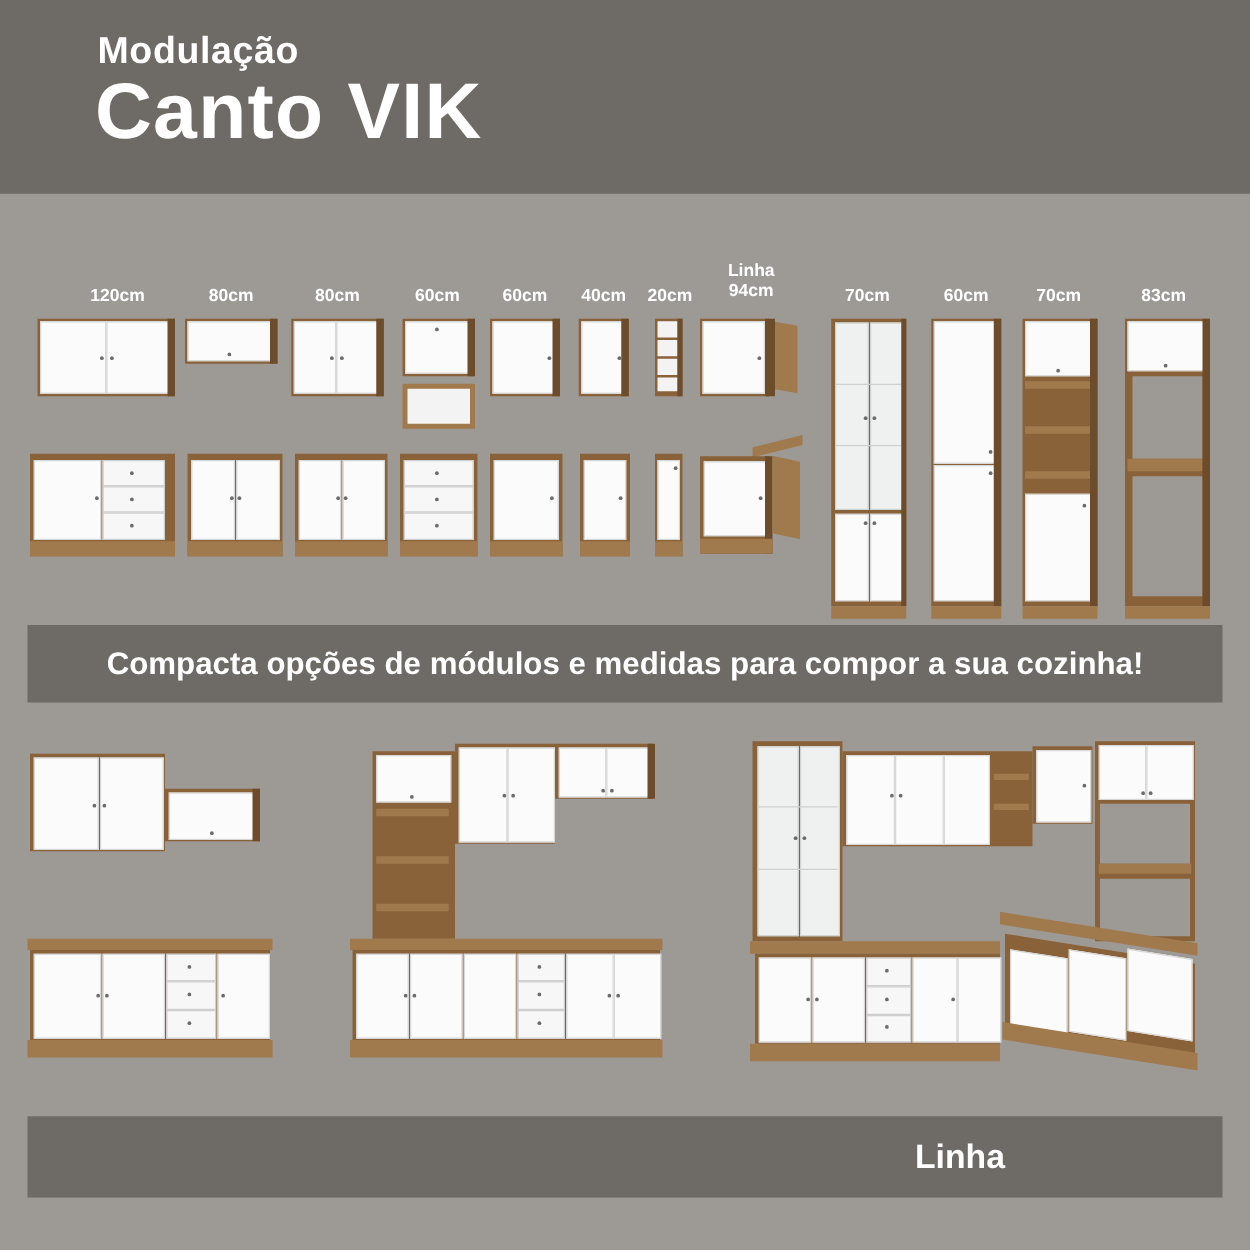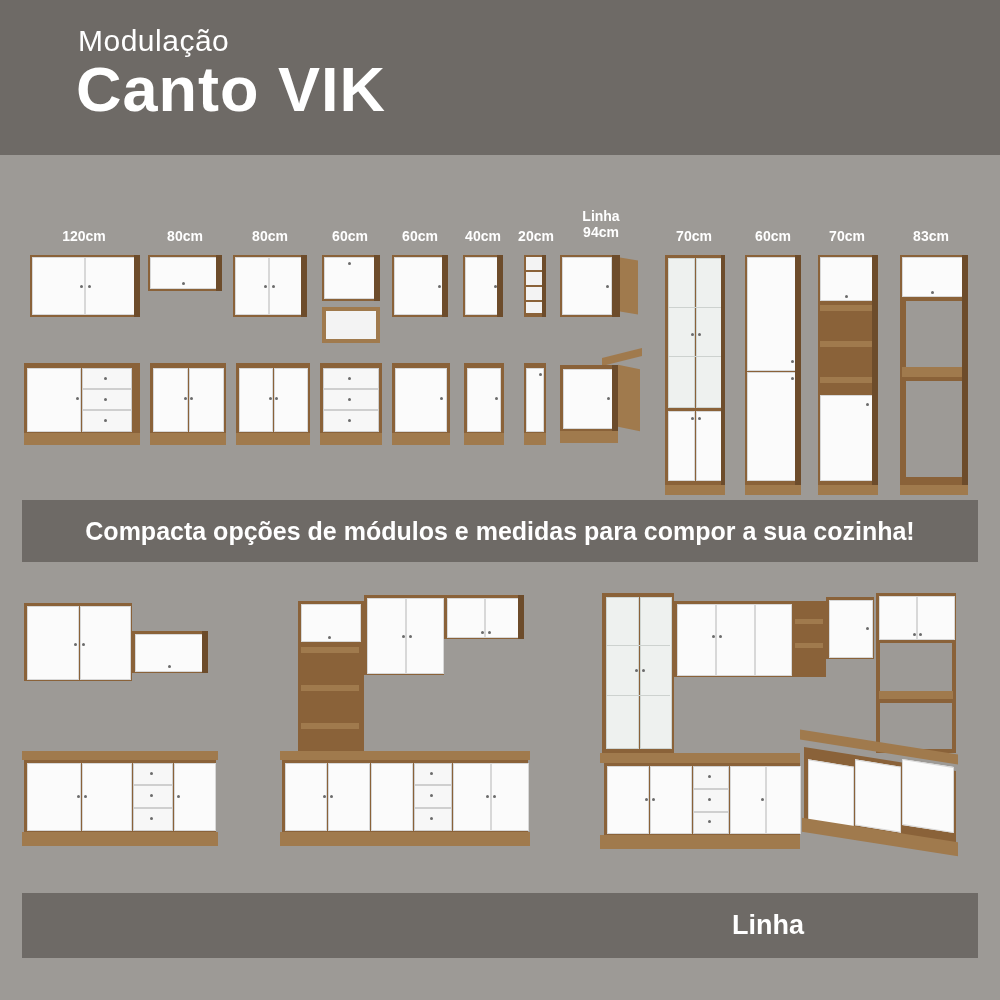--- a/index.html
+++ b/index.html
@@ -10,21 +10,21 @@
     overflow:hidden;
     position:relative;
   }
   
   .header{
     position:absolute;left:0;top:0;width:1000px;height:155px;
     background:#6e6a66;
   }
   .header .sub{
     position:absolute;left:78px;top:24px;
-    color:#ffffff;font-size:30px;font-weight:normal;letter-spacing:0.5px;
+    color:#ffffff;font-size:30px;font-weight:bold;letter-spacing:0.5px;
   }
   .header .title{
     position:absolute;left:76px;top:58px;
     color:#ffffff;font-size:63px;font-weight:bold;letter-spacing:1px;
     line-height:1;
   }
   
   .modules{
     position:absolute;left:0;top:155px;width:1000px;height:340px;
   }
@@ -65,21 +65,21 @@
 </head>
 <body>
 
 <div class="header">
   <div class="sub">Modulação</div>
   <div class="title">Canto VIK</div>
 </div>
 
 <div class="modules">
 
-  <div class="mod-label" style="left:34px;top:73px;width:100px;text-align:center;">120cm</div>
+  <div class="mod-label" style="left:44px;top:73px;width:100px;text-align:center;">120cm</div>
   <div class="mod-label" style="left:148px;top:73px;width:74px;">80cm</div>
   <div class="mod-label" style="left:233px;top:73px;width:74px;">80cm</div>
   <div class="mod-label" style="left:316px;top:73px;width:68px;">60cm</div>
   <div class="mod-label" style="left:386px;top:73px;width:68px;">60cm</div>
   <div class="mod-label" style="left:453px;top:73px;width:60px;">40cm</div>
   <div class="mod-label" style="left:508px;top:73px;width:56px;">20cm</div>
   <div class="mod-label" style="left:566px;top:53px;width:70px;">Linha
 94cm</div>
   <div class="mod-label" style="left:661px;top:73px;width:66px;">70cm</div>
   <div class="mod-label" style="left:740px;top:73px;width:66px;">60cm</div>

